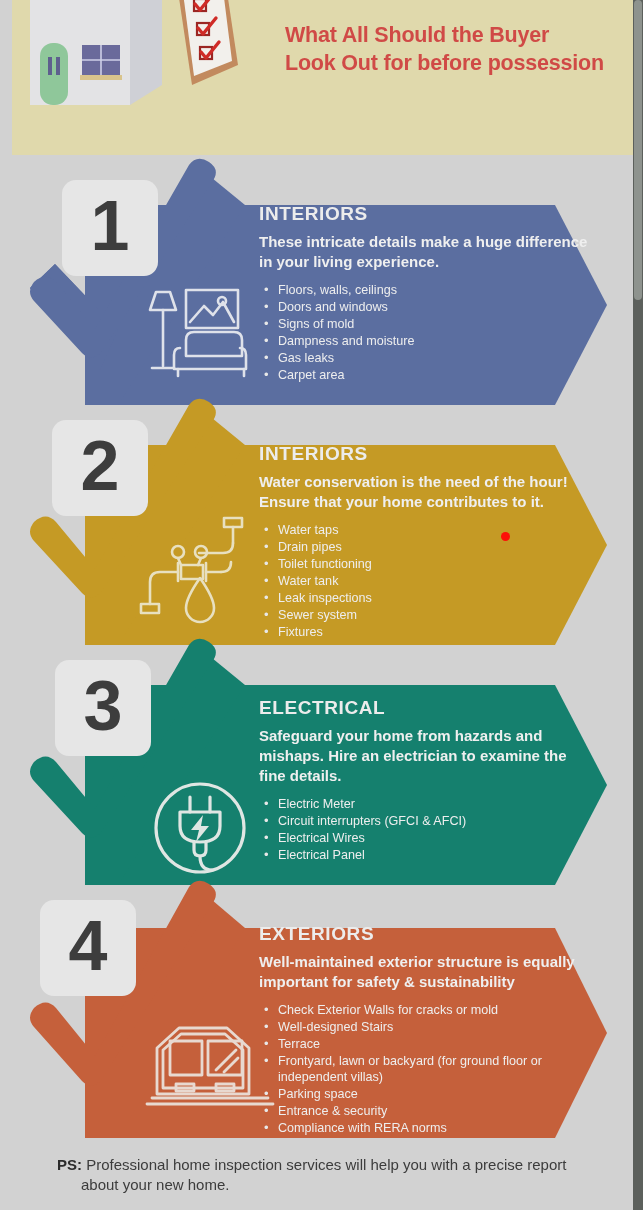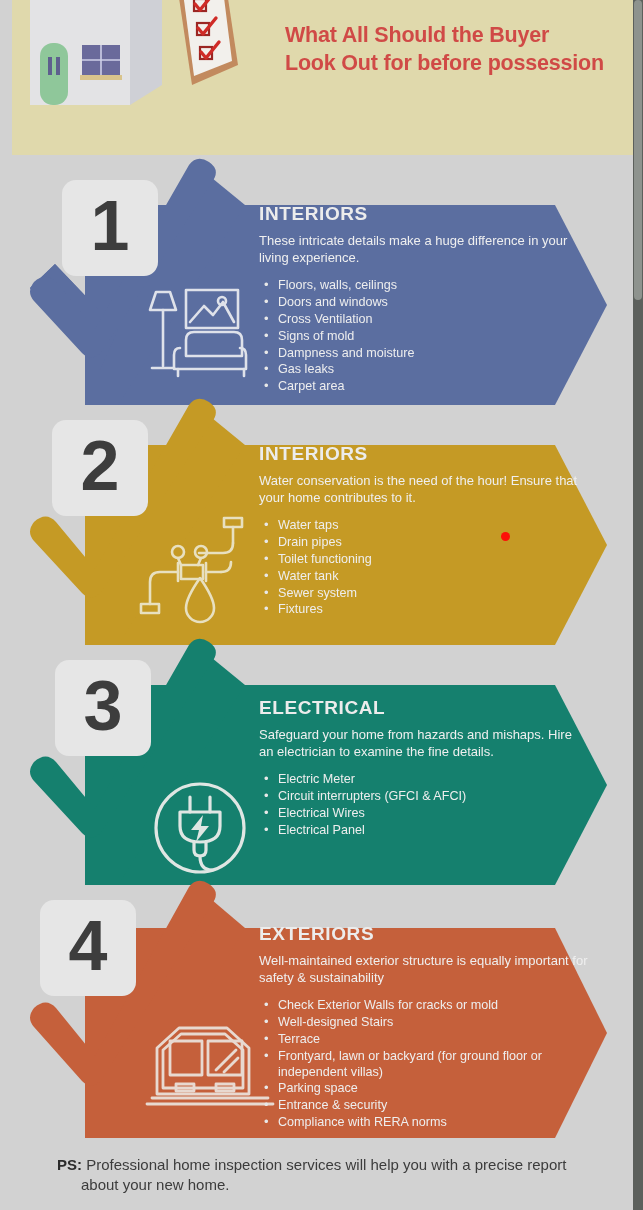--- a/index.html
+++ b/index.html
@@ -79,22 +79,22 @@
     color: #e8e8e8;
   }
   .sec-title {
     font-size: 19px;
     font-weight: 700;
     letter-spacing: 0.6px;
     margin: 0 0 7px 0;
     color: #ececec;
   }
   .sec-desc {
-    font-size: 13px;
-    font-weight: 400;
+    font-size: 15px;
+    font-weight: 700;
     line-height: 1.33;
     margin: 0 0 11px 0;
     color: #efefef;
     max-width: 330px;
   }
   .sec-list {
     list-style: none;
     margin: 4px;
     padding: 0;
     font-size: 12.6px;
@@ -243,21 +243,20 @@
     <div class="num-badge" style="left:62px;top:10px;">
       <span>1</span>
     </div>
 
     <div class="content" style="left:259px;top:33px;">
       <div class="sec-title">INTERIORS</div>
       <div class="sec-desc">These intricate details make a huge difference in your living experience.</div>
       <ul class="sec-list">
         <li>Floors, walls, ceilings</li>
         <li>Doors and windows</li>
-        <li>Cross Ventilation</li>
         <li>Signs of mold</li>
         <li>Dampness and moisture</li>
         <li>Gas leaks</li>
         <li>Carpet area</li>
       </ul>
     </div>
   </div>
 
   <div class="section" style="top:410px;height:240px;">
     <svg class="band-svg" width="633" height="240" viewBox="0 0 633 240">
@@ -294,20 +293,21 @@
     </div>
 
     <div class="content" style="left:259px;top:33px;">
       <div class="sec-title">INTERIORS</div>
       <div class="sec-desc">Water conservation is the need of the hour! Ensure that your home contributes to it.</div>
       <ul class="sec-list">
         <li>Water taps</li>
         <li>Drain pipes</li>
         <li>Toilet functioning</li>
         <li>Water tank</li>
+        <li>Leak inspections</li>
         <li>Sewer system</li>
         <li>Fixtures</li>
       </ul>
     </div>
   </div>
 
   <div class="section" style="top:650px;height:240px;">
     <svg class="band-svg" width="633" height="240" viewBox="0 0 633 240">
       <polygon points="85,35 555,35 607,135 555,235 85,235" fill="#15806e"></polygon>
       <polygon points="212,8 245,35 118,235 85,235 85,195" fill="#15806e"></polygon>

